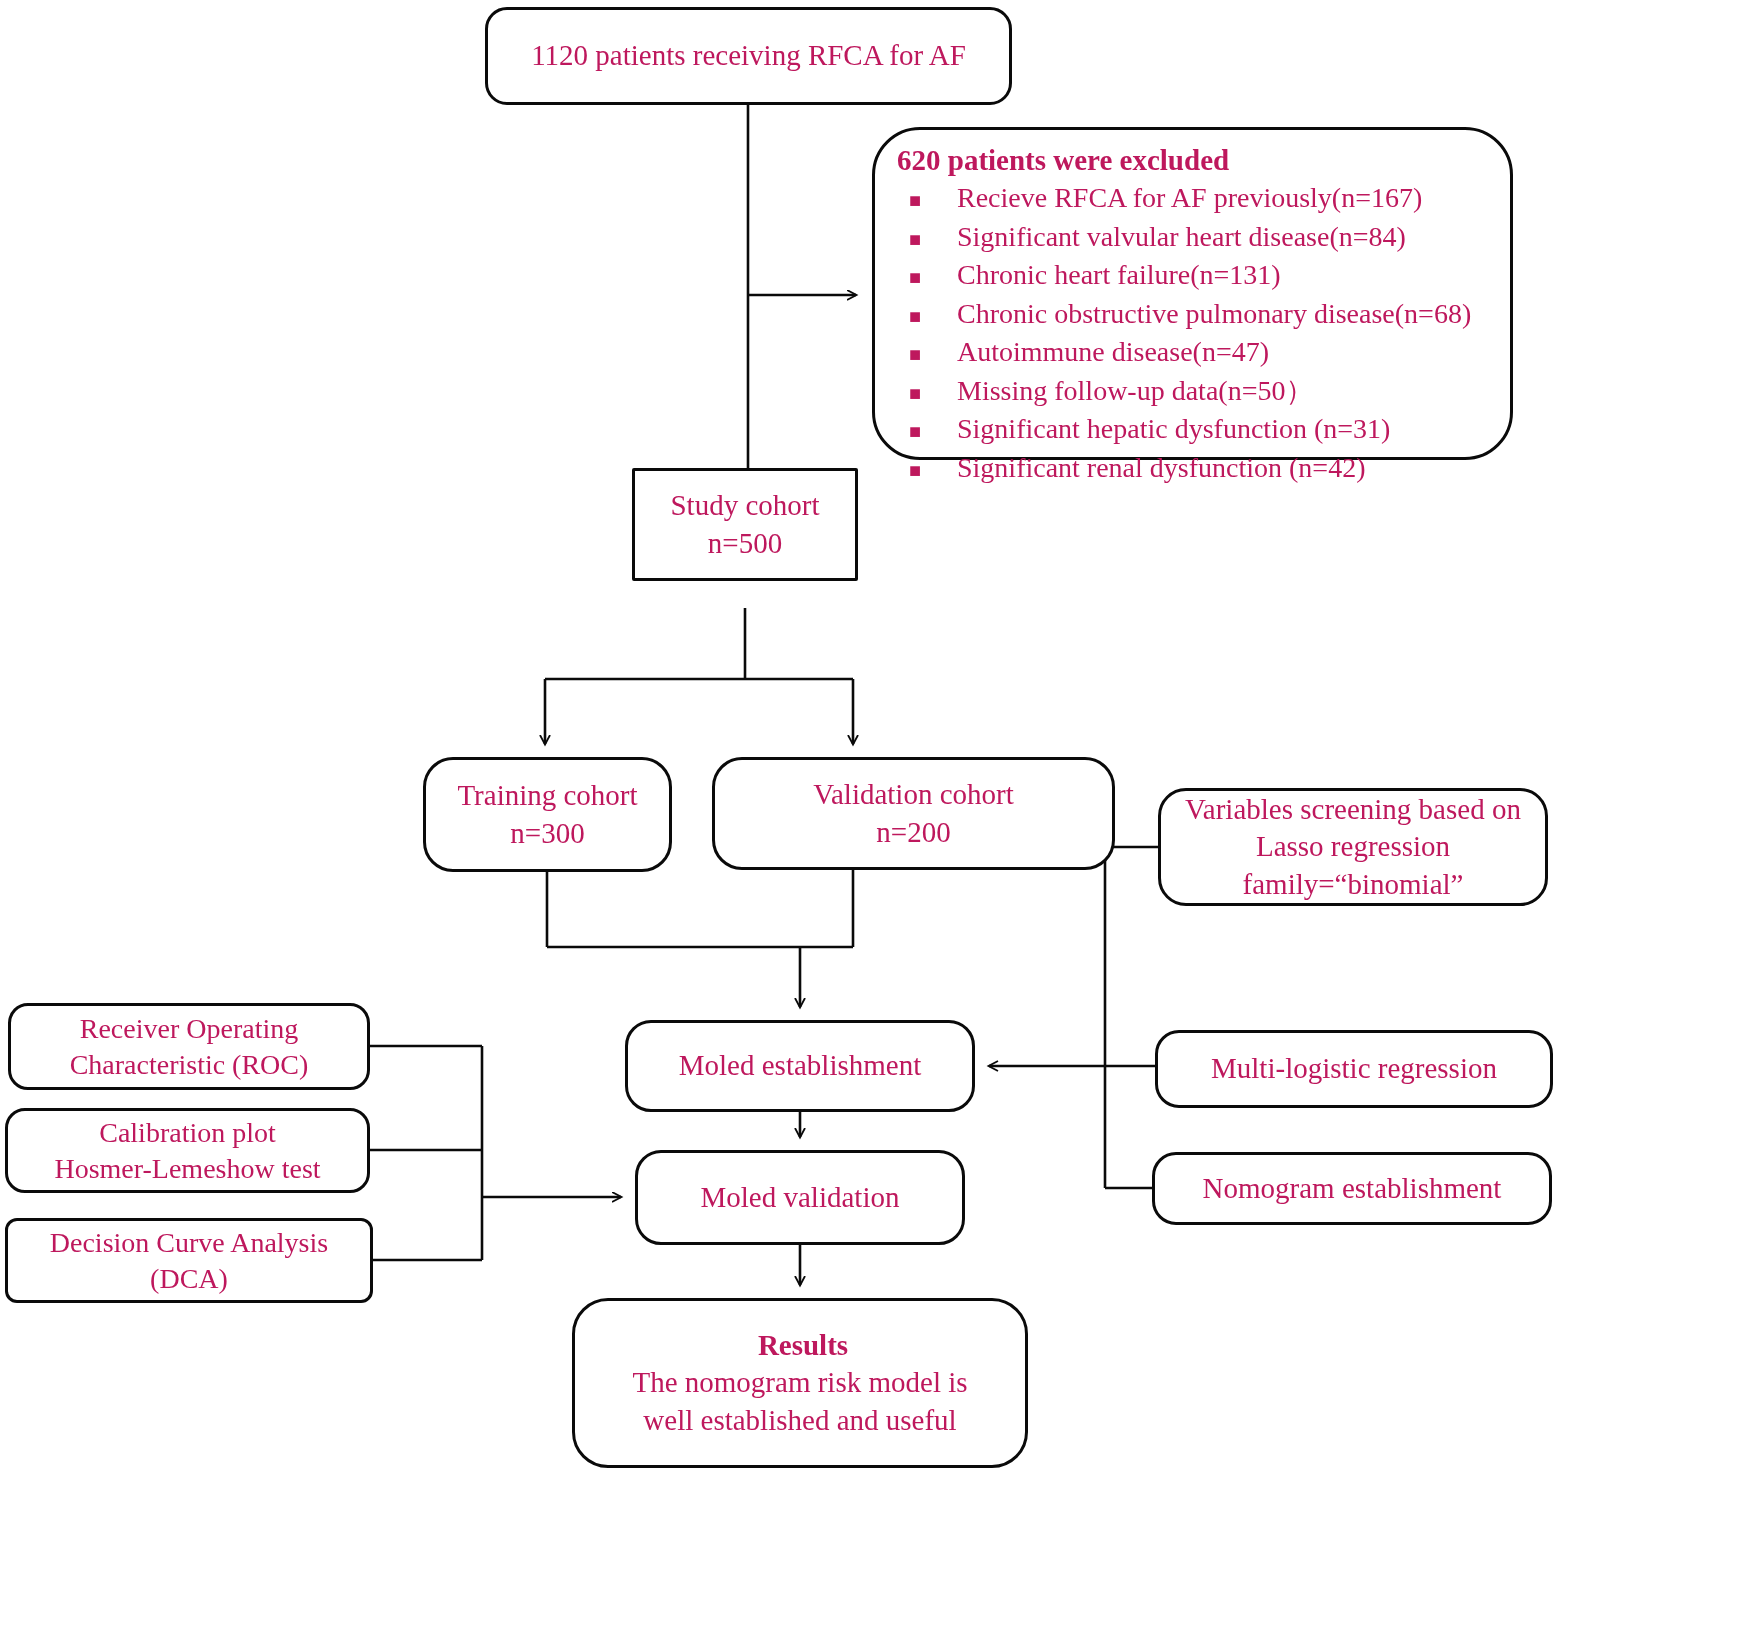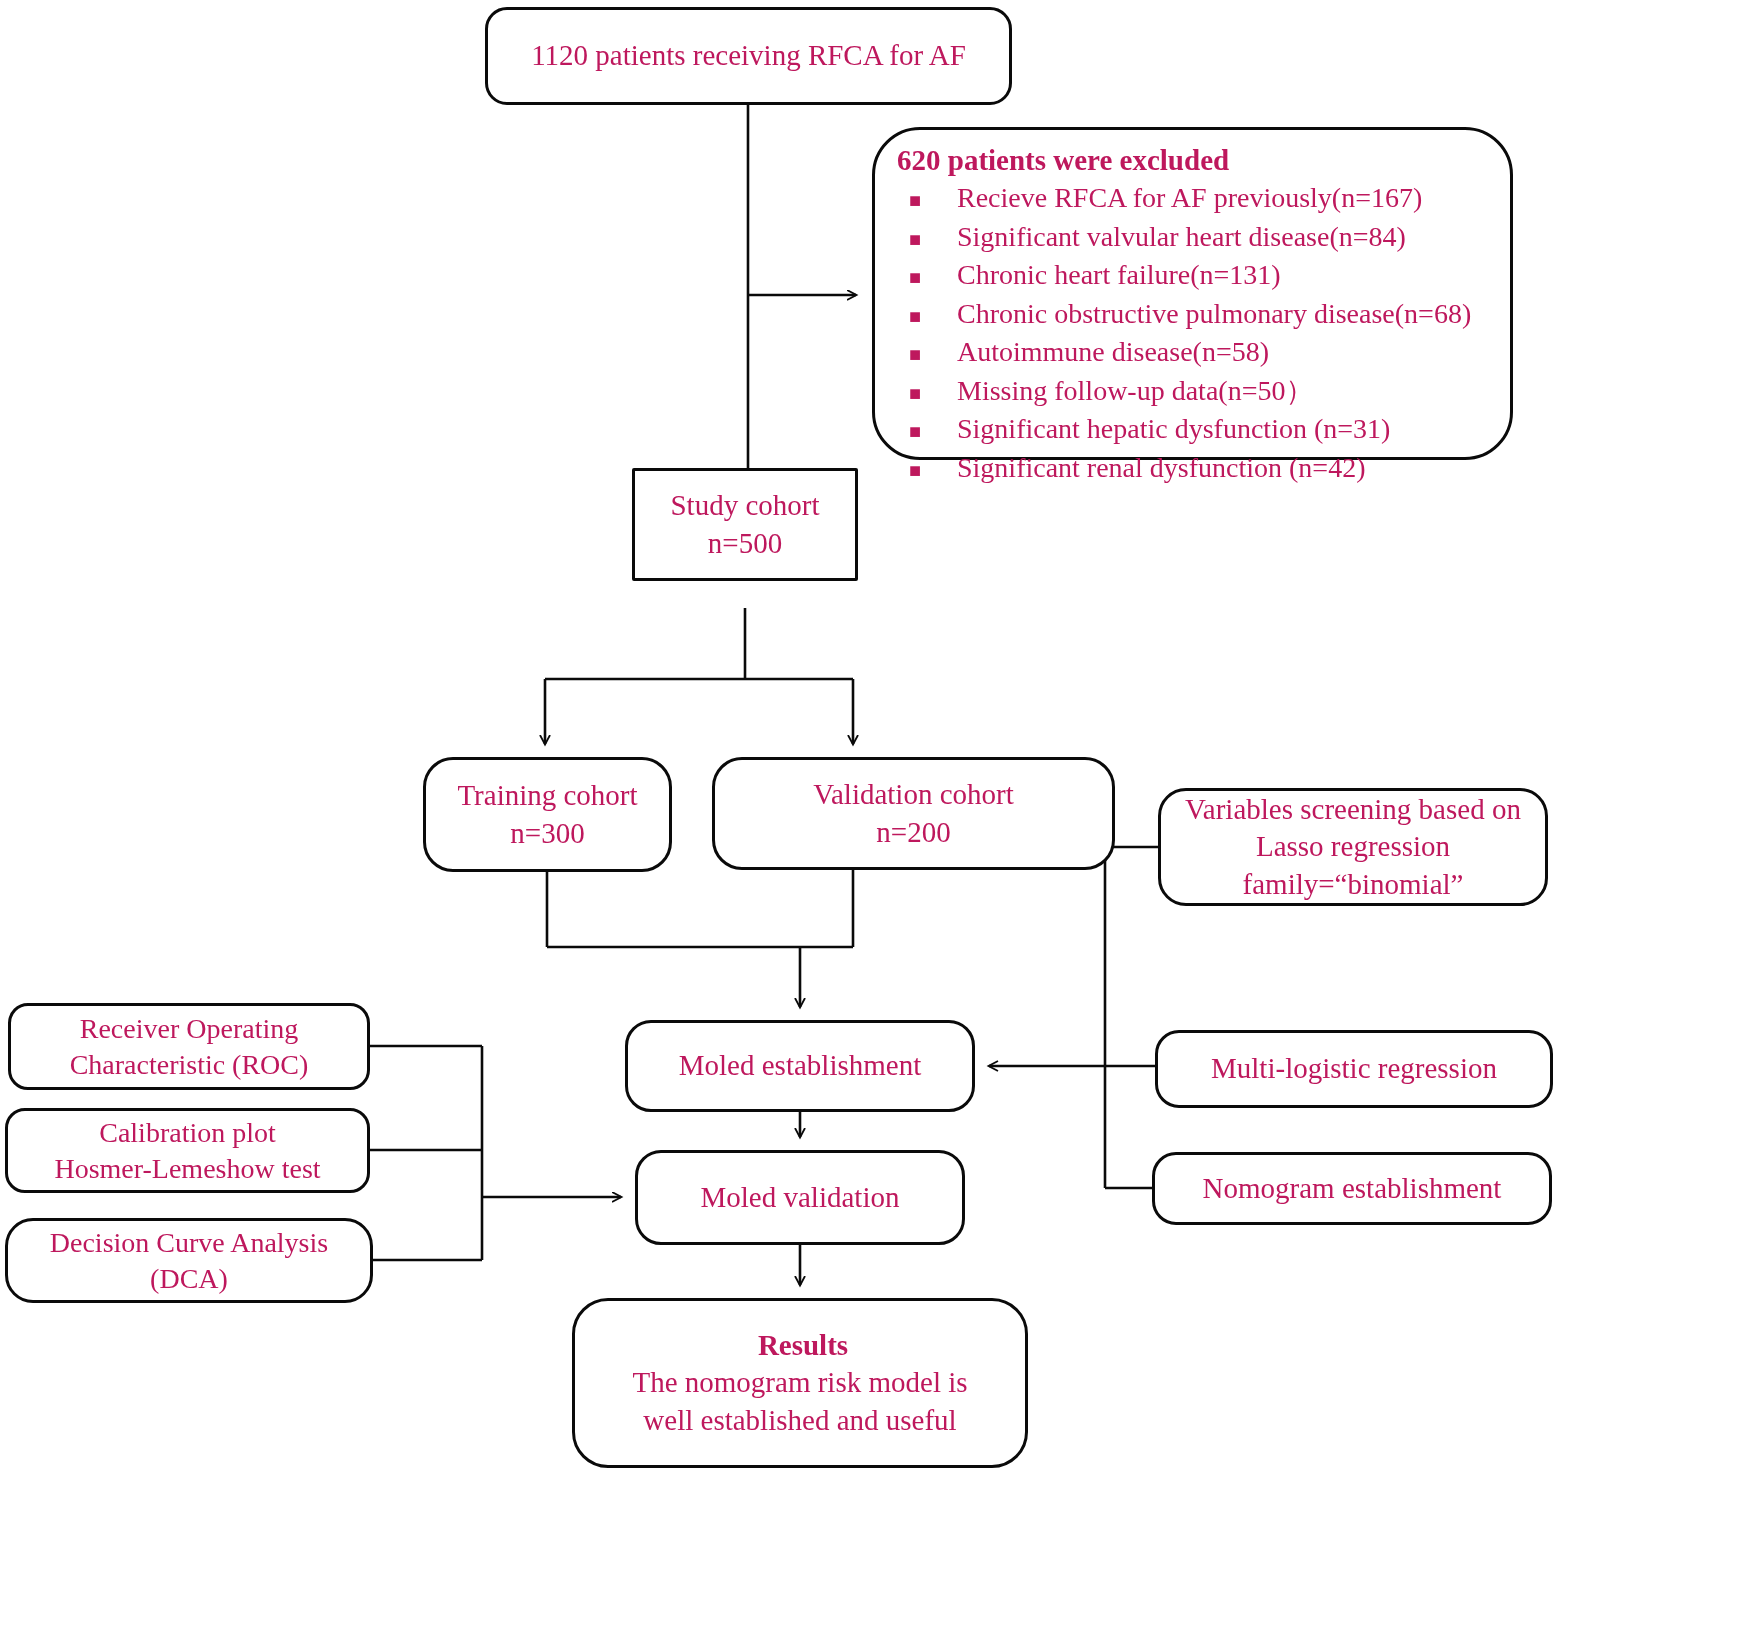--- a/index.html
+++ b/index.html
@@ -32,21 +32,21 @@
                    align-items:stretch;justify-content:flex-start;text-align:left;padding:10px 10px 8px 22px;}
   #box-study      {left:632px;top:468px; width:226px;height:113px;border-radius:2px;font-size:29px;}
   #box-training   {left:423px;top:757px; width:249px;height:115px;border-radius:30px;font-size:29px;}
   #box-validation {left:712px;top:757px; width:403px;height:113px;border-radius:30px;font-size:29px;}
   #box-moled-est  {left:625px;top:1020px;width:350px;height:92px; border-radius:26px;font-size:29px;}
   #box-variables  {left:1158px;top:788px;width:390px;height:118px;border-radius:28px;font-size:29px;}
   #box-multi      {left:1155px;top:1030px;width:398px;height:78px;border-radius:24px;font-size:29px;}
   #box-nomogram   {left:1152px;top:1152px;width:400px;height:73px;border-radius:24px;font-size:29px;}
   #box-roc        {left:8px;top:1003px;  width:362px;height:87px; border-radius:20px;font-size:28px;}
   #box-calibration{left:5px;top:1108px;  width:365px;height:85px; border-radius:20px;font-size:28px;}
-  #box-dca        {left:5px;top:1218px;  width:368px;height:85px; border-radius:28px;font-size:28px;}
+  #box-dca        {left:5px;top:1218px;  width:368px;height:85px; border-radius:12px;font-size:28px;}
   #box-moled-val  {left:635px;top:1150px;width:330px;height:95px; border-radius:26px;font-size:29px;}
   #box-results    {left:572px;top:1298px;width:456px;height:170px;border-radius:36px;font-size:29px;}
   .ex-title{font-weight:bold;font-size:29px;line-height:40px;}
   .ex-row{display:flex;align-items:baseline;padding-left:12px;font-size:28px;line-height:35.5px;white-space:nowrap;}
   .ex-bullet{display:inline-block;width:48px;font-size:20px;flex:0 0 48px;}
   .bold{font-weight:bold;margin-left:6px;}
 </style>
 </head>
 <body>
 
@@ -108,21 +108,21 @@
     <div class="ex-row">
       <span class="ex-bullet">■</span>
       <span>Chronic heart failure(n=131)</span>
     </div>
     <div class="ex-row">
       <span class="ex-bullet">■</span>
       <span>Chronic obstructive pulmonary disease(n=68)</span>
     </div>
     <div class="ex-row">
       <span class="ex-bullet">■</span>
-      <span>Autoimmune disease(n=58)</span>
+      <span>Autoimmune disease(n=47)</span>
     </div>
     <div class="ex-row">
       <span class="ex-bullet">■</span>
       <span>Missing follow-up data(n=50）</span>
     </div>
     <div class="ex-row">
       <span class="ex-bullet">■</span>
       <span>Significant hepatic dysfunction (n=31)</span>
     </div>
     <div class="ex-row">

